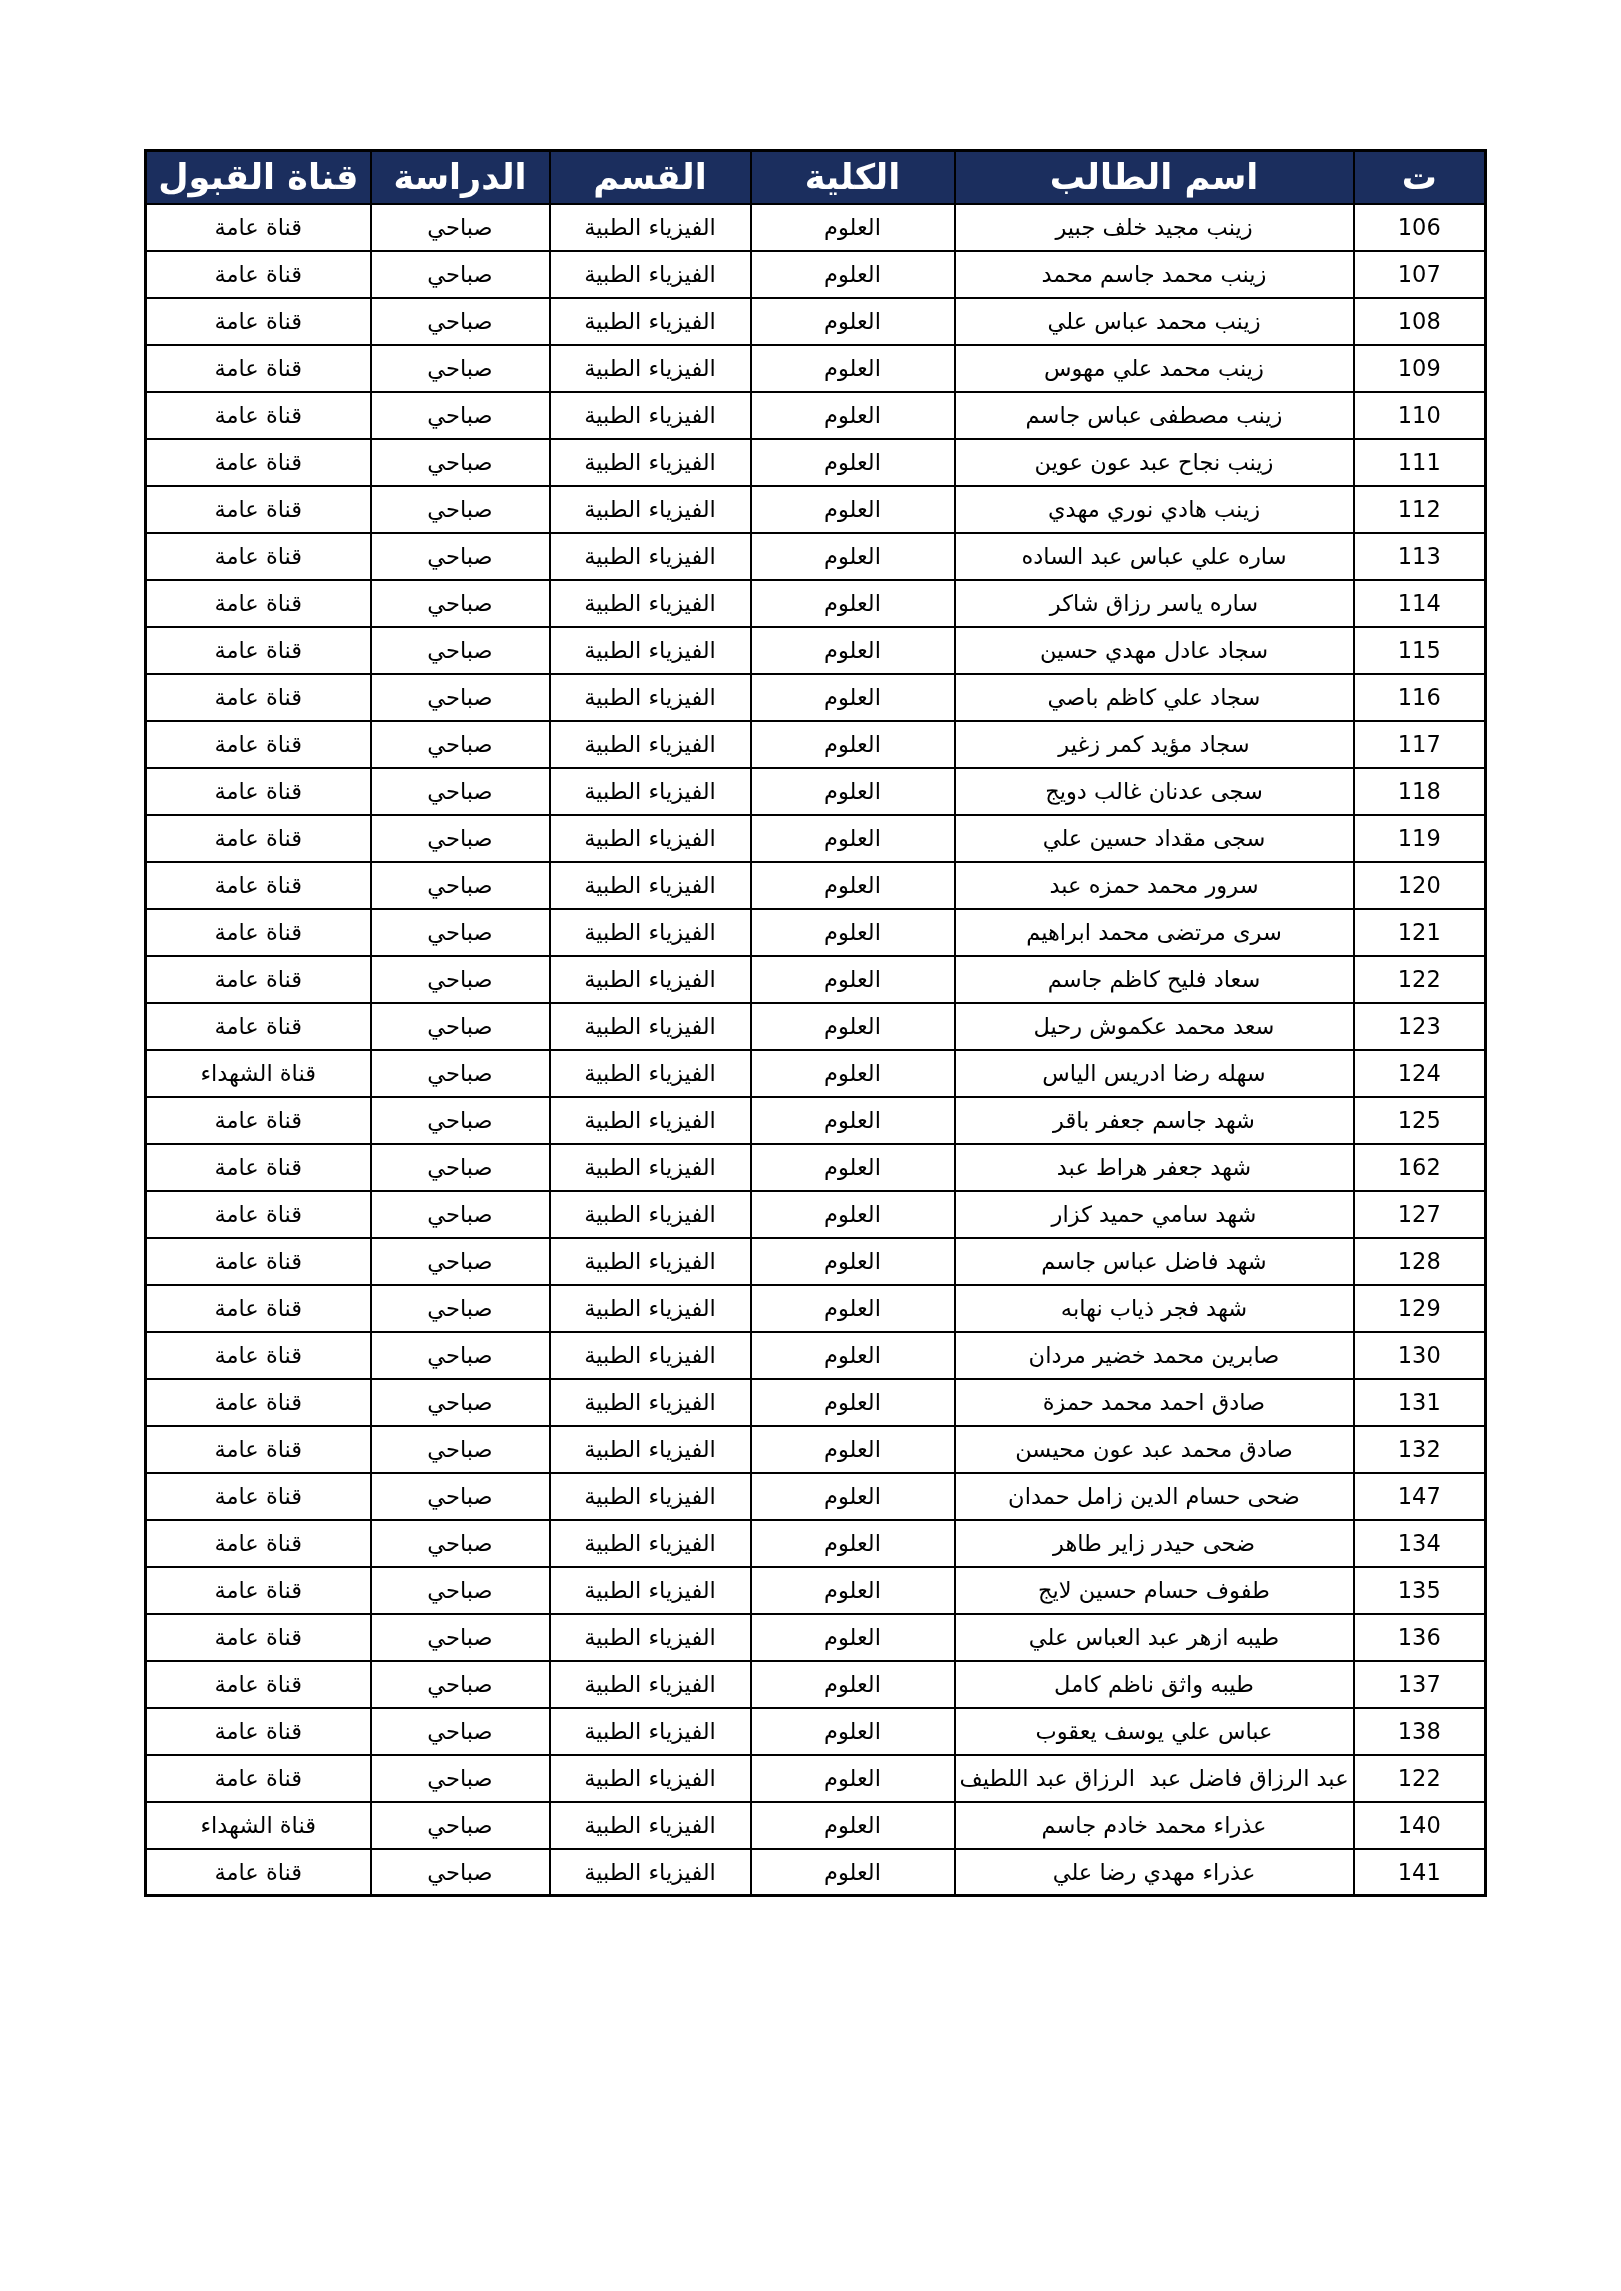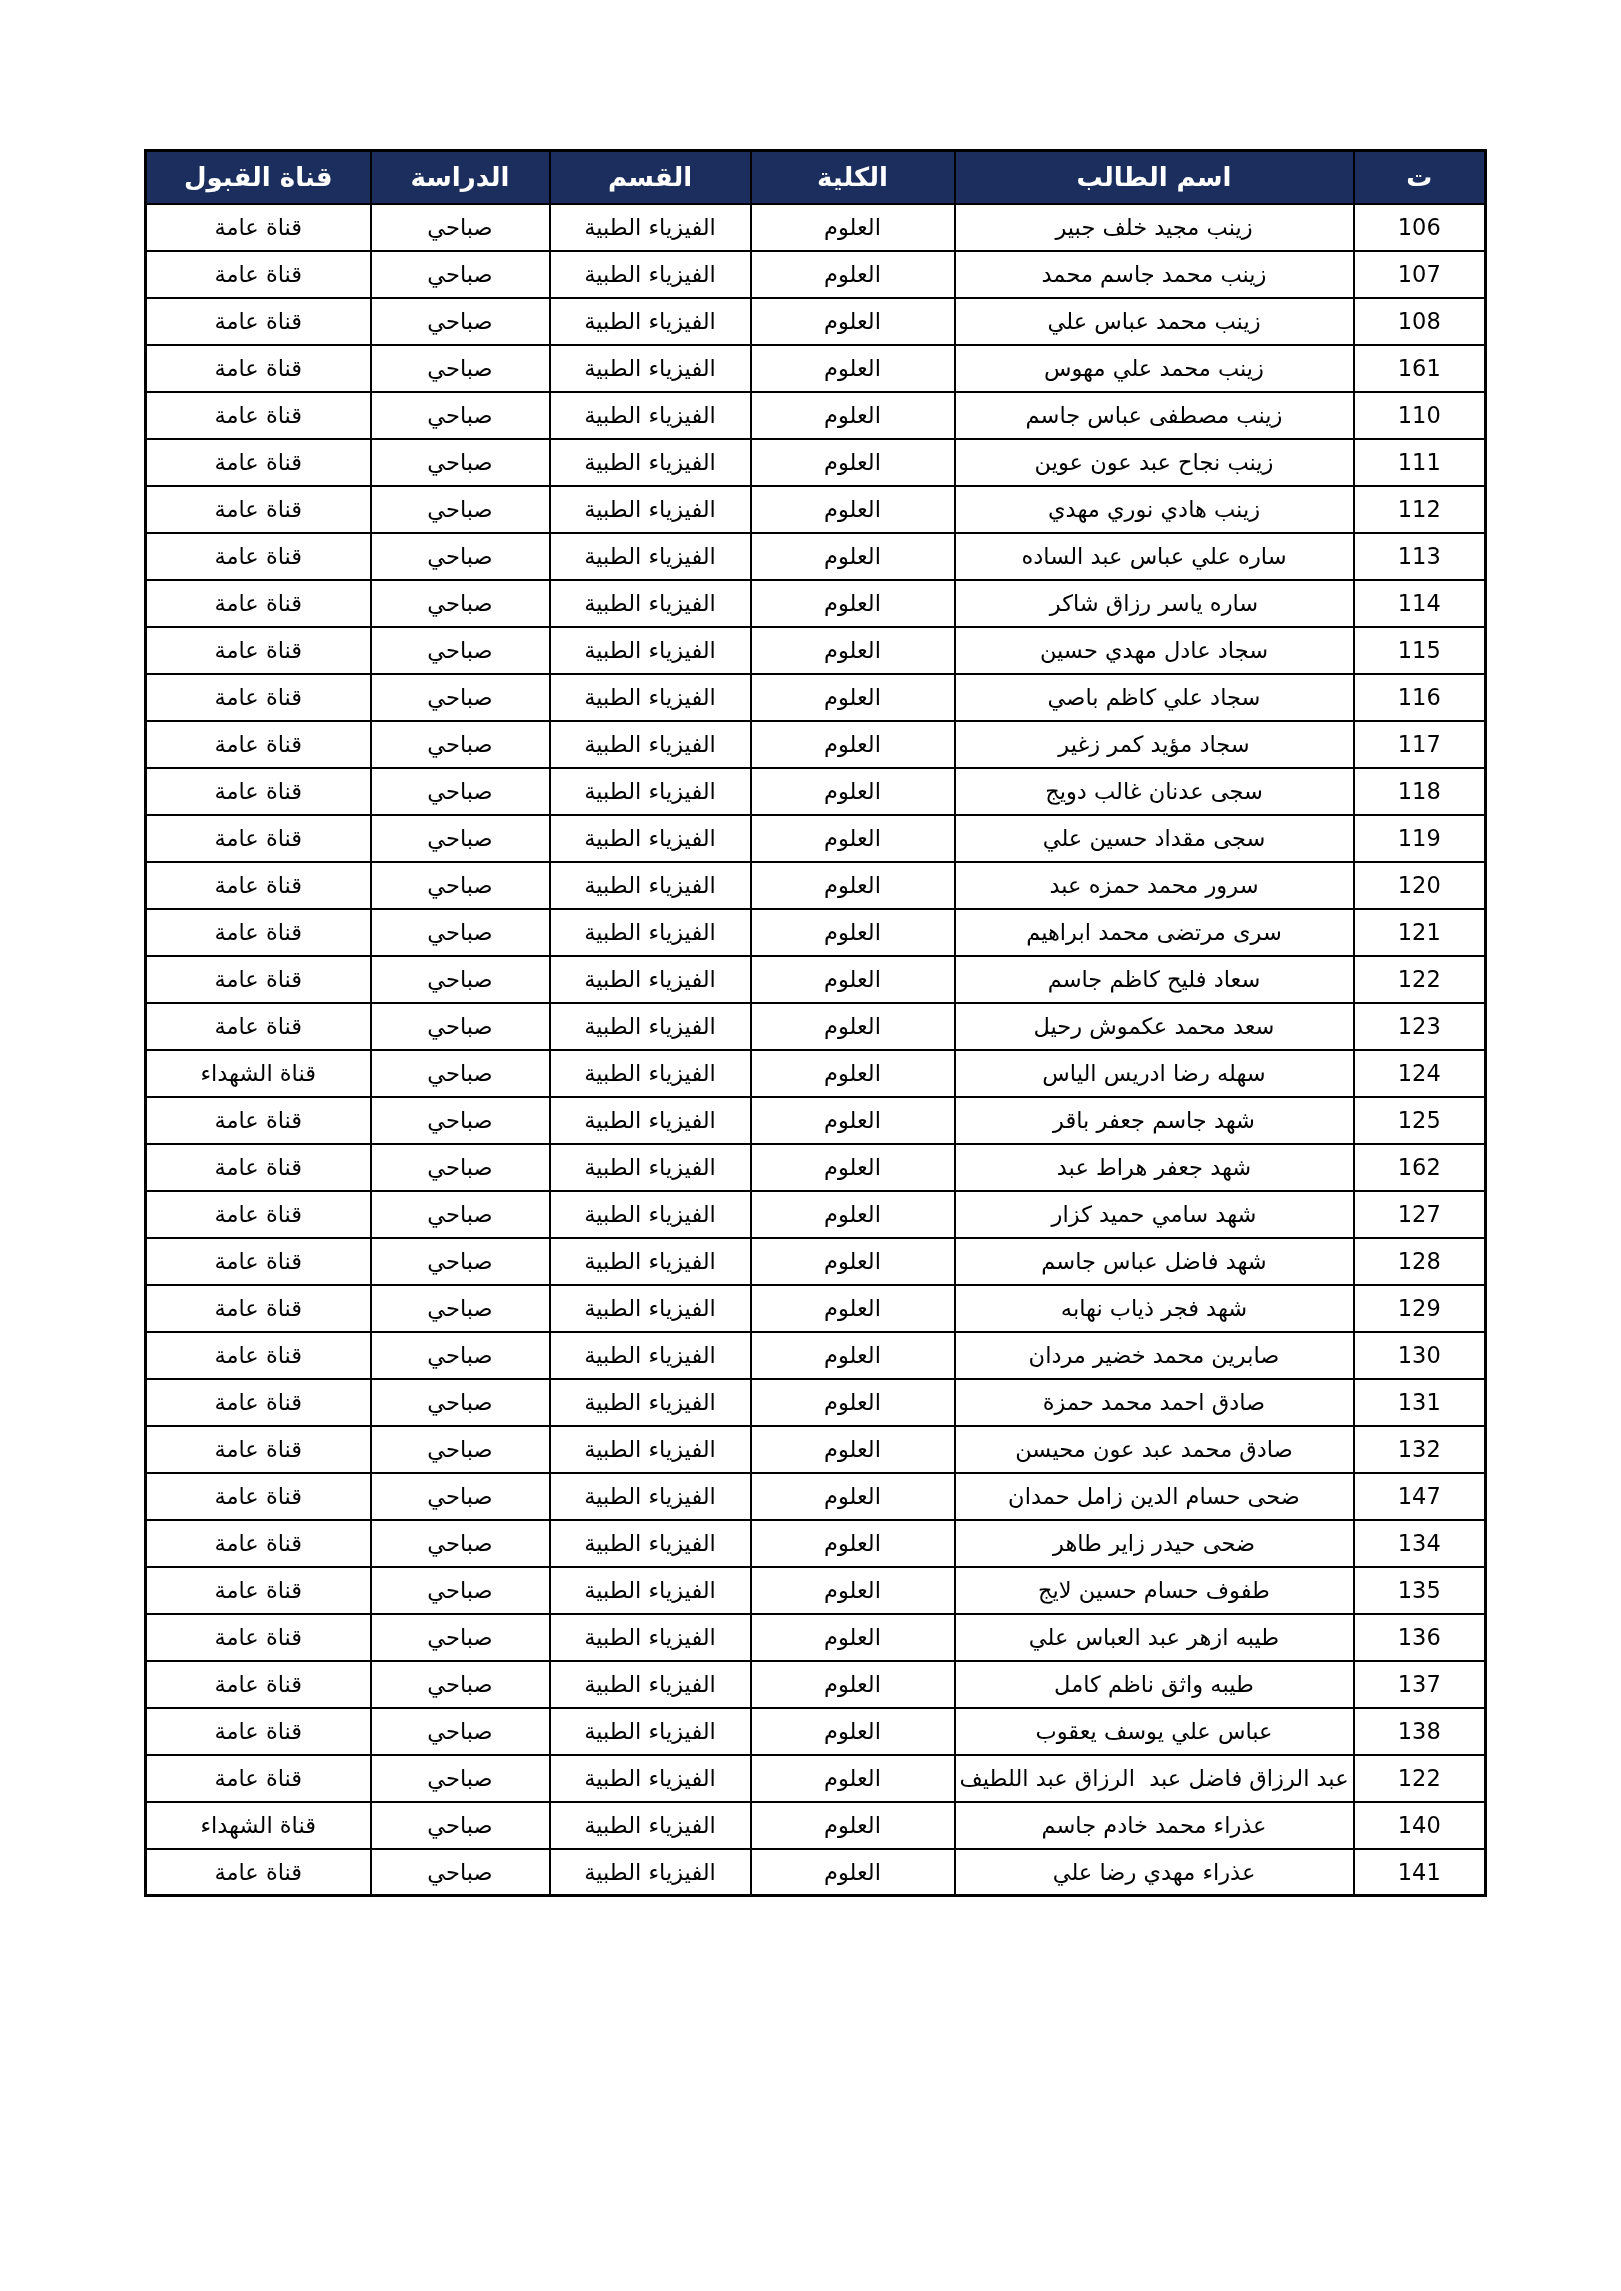--- a/index.html
+++ b/index.html
@@ -34,21 +34,21 @@
   }
   table.students th,
   table.students td{
     border:2.9px solid var(--border-color);
     vertical-align:middle;
     overflow:hidden;
   }
   table.students thead th{
     background:var(--header-bg);
     color:var(--header-text);
-    font-size:26px;
+    font-size:35px;
     font-weight:bold;
     height:53px;
     text-align:center;
   }
   table.students tbody td{
     background:var(--cell-bg);
     color:var(--body-text);
     font-size:22.5px;
     height:47px;
     text-align:center;
@@ -103,21 +103,21 @@
   </tr>
         <tr>
     <td class="cell-index">108</td>
     <td class="cell-name">زينب محمد عباس علي</td>
     <td class="cell-college">العلوم</td>
     <td class="cell-department">الفيزياء الطبية</td>
     <td class="cell-study">صباحي</td>
     <td class="cell-channel">قناة عامة</td>
   </tr>
         <tr>
-    <td class="cell-index">161</td>
+    <td class="cell-index">109</td>
     <td class="cell-name">زينب محمد علي مهوس</td>
     <td class="cell-college">العلوم</td>
     <td class="cell-department">الفيزياء الطبية</td>
     <td class="cell-study">صباحي</td>
     <td class="cell-channel">قناة عامة</td>
   </tr>
         <tr>
     <td class="cell-index">110</td>
     <td class="cell-name">زينب مصطفى عباس جاسم</td>
     <td class="cell-college">العلوم</td>

